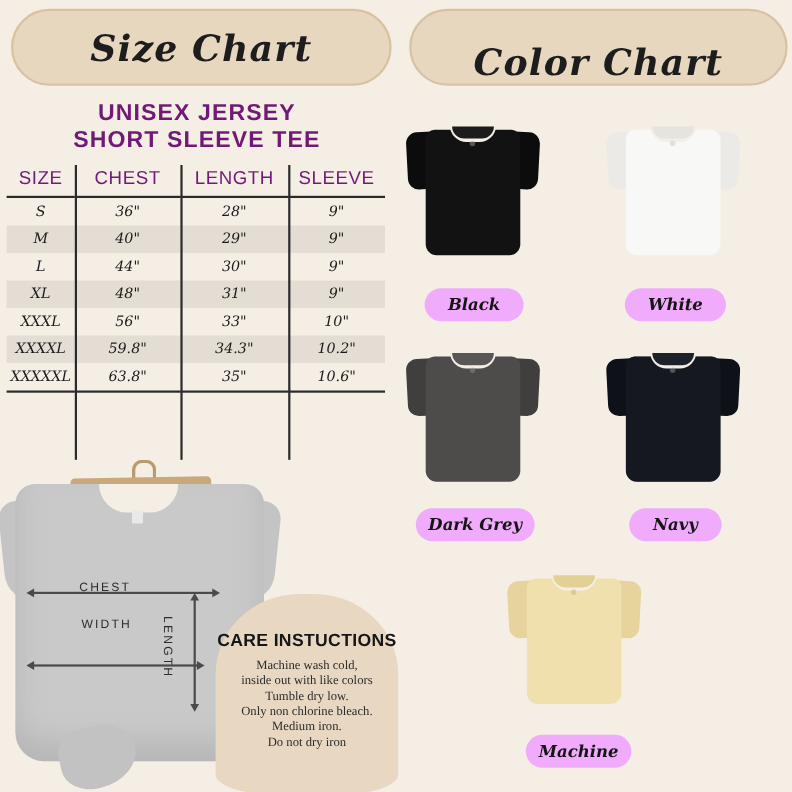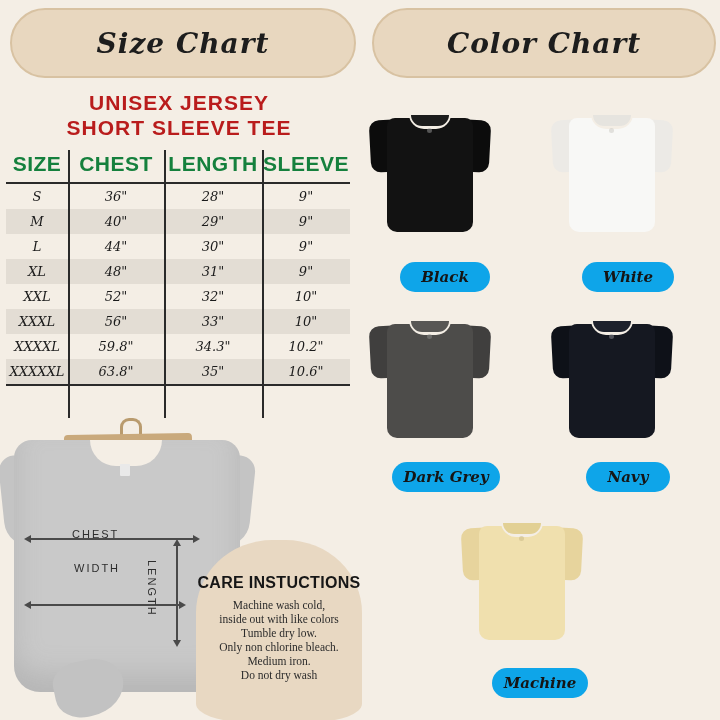--- a/index.html
+++ b/index.html
@@ -26,59 +26,59 @@
     top: 8px;
     height: 66px;
     background: #e8d7bf;
     border: 2px solid #d8c2a2;
     border-radius: 36px;
     display: flex;
     align-items: center;
     justify-content: center;
   }
   .banner-left { left: 10px; width: 342px; }
-  .banner-right { left: 372px; width: 340px; }
+  .banner-right { left: 372px; width: 340px; align-items: flex-end; }
   .banner-title {
     font-family: "DejaVu Serif", serif;
     font-style: italic;
     font-weight: bold;
-    font-size: 28px;
+    font-size: 33px;
     color: #1d1d1d;
     letter-spacing: 1px;
   }
 
   
   .size-heading {
     position: absolute;
     left: 6px;
     top: 90px;
     width: 346px;
     text-align: center;
     font-family: "Liberation Sans", sans-serif;
     font-weight: bold;
     font-size: 21px;
     letter-spacing: 1px;
     line-height: 25px;
-    color: #b91c1c;
+    color: #701a75;
   }
 
   table.size-table {
     position: absolute;
     left: 6px;
     top: 150px;
     width: 344px;
     border-collapse: collapse;
     font-size: 13px;
   }
   table.size-table th {
     font-family: "Liberation Sans", sans-serif;
-    font-weight: bold;
-    font-size: 21px;
+    font-weight: normal;
+    font-size: 17px;
     letter-spacing: 0.5px;
-    color: #15803d;
+    color: #701a75;
     padding: 2px 0 6px 0;
     border-bottom: 2px solid #2a2a2a;
   }
   table.size-table td {
     text-align: center;
     font-family: "DejaVu Serif", serif;
     font-style: italic;
     font-size: 13px;
     color: #1b1b1b;
     height: 25px;
@@ -326,26 +326,25 @@
     position: absolute;
     left: 57px; top: 16px;
     width: 5px; height: 5px;
     border-radius: 50%;
     opacity: 0.5;
   }
 
   .color-pill {
     position: absolute;
     height: 30px;
-    background: #0ea5e9;
+    background: #f0abfc;
     border-radius: 16px;
     display: flex;
     align-items: center;
     justify-content: center;
-    margin-left: 14px;
   }
   .color-pill span {
     font-family: "DejaVu Serif", serif;
     font-style: italic;
     font-weight: bold;
     font-size: 15px;
     color: #151515;
   }
 </style>
 </head>
@@ -391,26 +390,20 @@
         <td class="col-size">L</td>
         <td class="col-chest">44"</td>
         <td class="col-length">30"</td>
         <td class="col-sleeve">9"</td>
       </tr>
       <tr>
         <td class="col-size">XL</td>
         <td class="col-chest">48"</td>
         <td class="col-length">31"</td>
         <td class="col-sleeve">9"</td>
-      </tr>
-      <tr>
-        <td class="col-size">XXL</td>
-        <td class="col-chest">52"</td>
-        <td class="col-length">32"</td>
-        <td class="col-sleeve">10"</td>
       </tr>
       <tr>
         <td class="col-size">XXXL</td>
         <td class="col-chest">56"</td>
         <td class="col-length">33"</td>
         <td class="col-sleeve">10"</td>
       </tr>
       <tr>
         <td class="col-size">XXXXL</td>
         <td class="col-chest">59.8"</td>
@@ -450,21 +443,21 @@
   <div class="meas label-length">LENGTH</div>
 
   <div class="care-blob"></div>
   <div class="care-title">CARE INSTUCTIONS</div>
   <div class="care-lines">
     <div>Machine wash cold,</div>
     <div>inside out with like colors</div>
     <div>Tumble dry low.</div>
     <div>Only non chlorine bleach.</div>
     <div>Medium iron.</div>
-    <div>Do not dry wash</div>
+    <div>Do not dry iron</div>
   </div>
 
   <div class="shirt-cell" style="left:370px; top:112px;">
     <div class="shirt">
       <div class="sleeveL" style="background:#0c0c0c"></div>
       <div class="sleeveR" style="background:#0c0c0c"></div>
       <div class="torso" style="background:#121212"></div>
       <div class="collar"></div>
       <div class="collar-in" style="background:#1c1c1c"></div>
       <div class="tag" style="background:#9a9a9a"></div>

